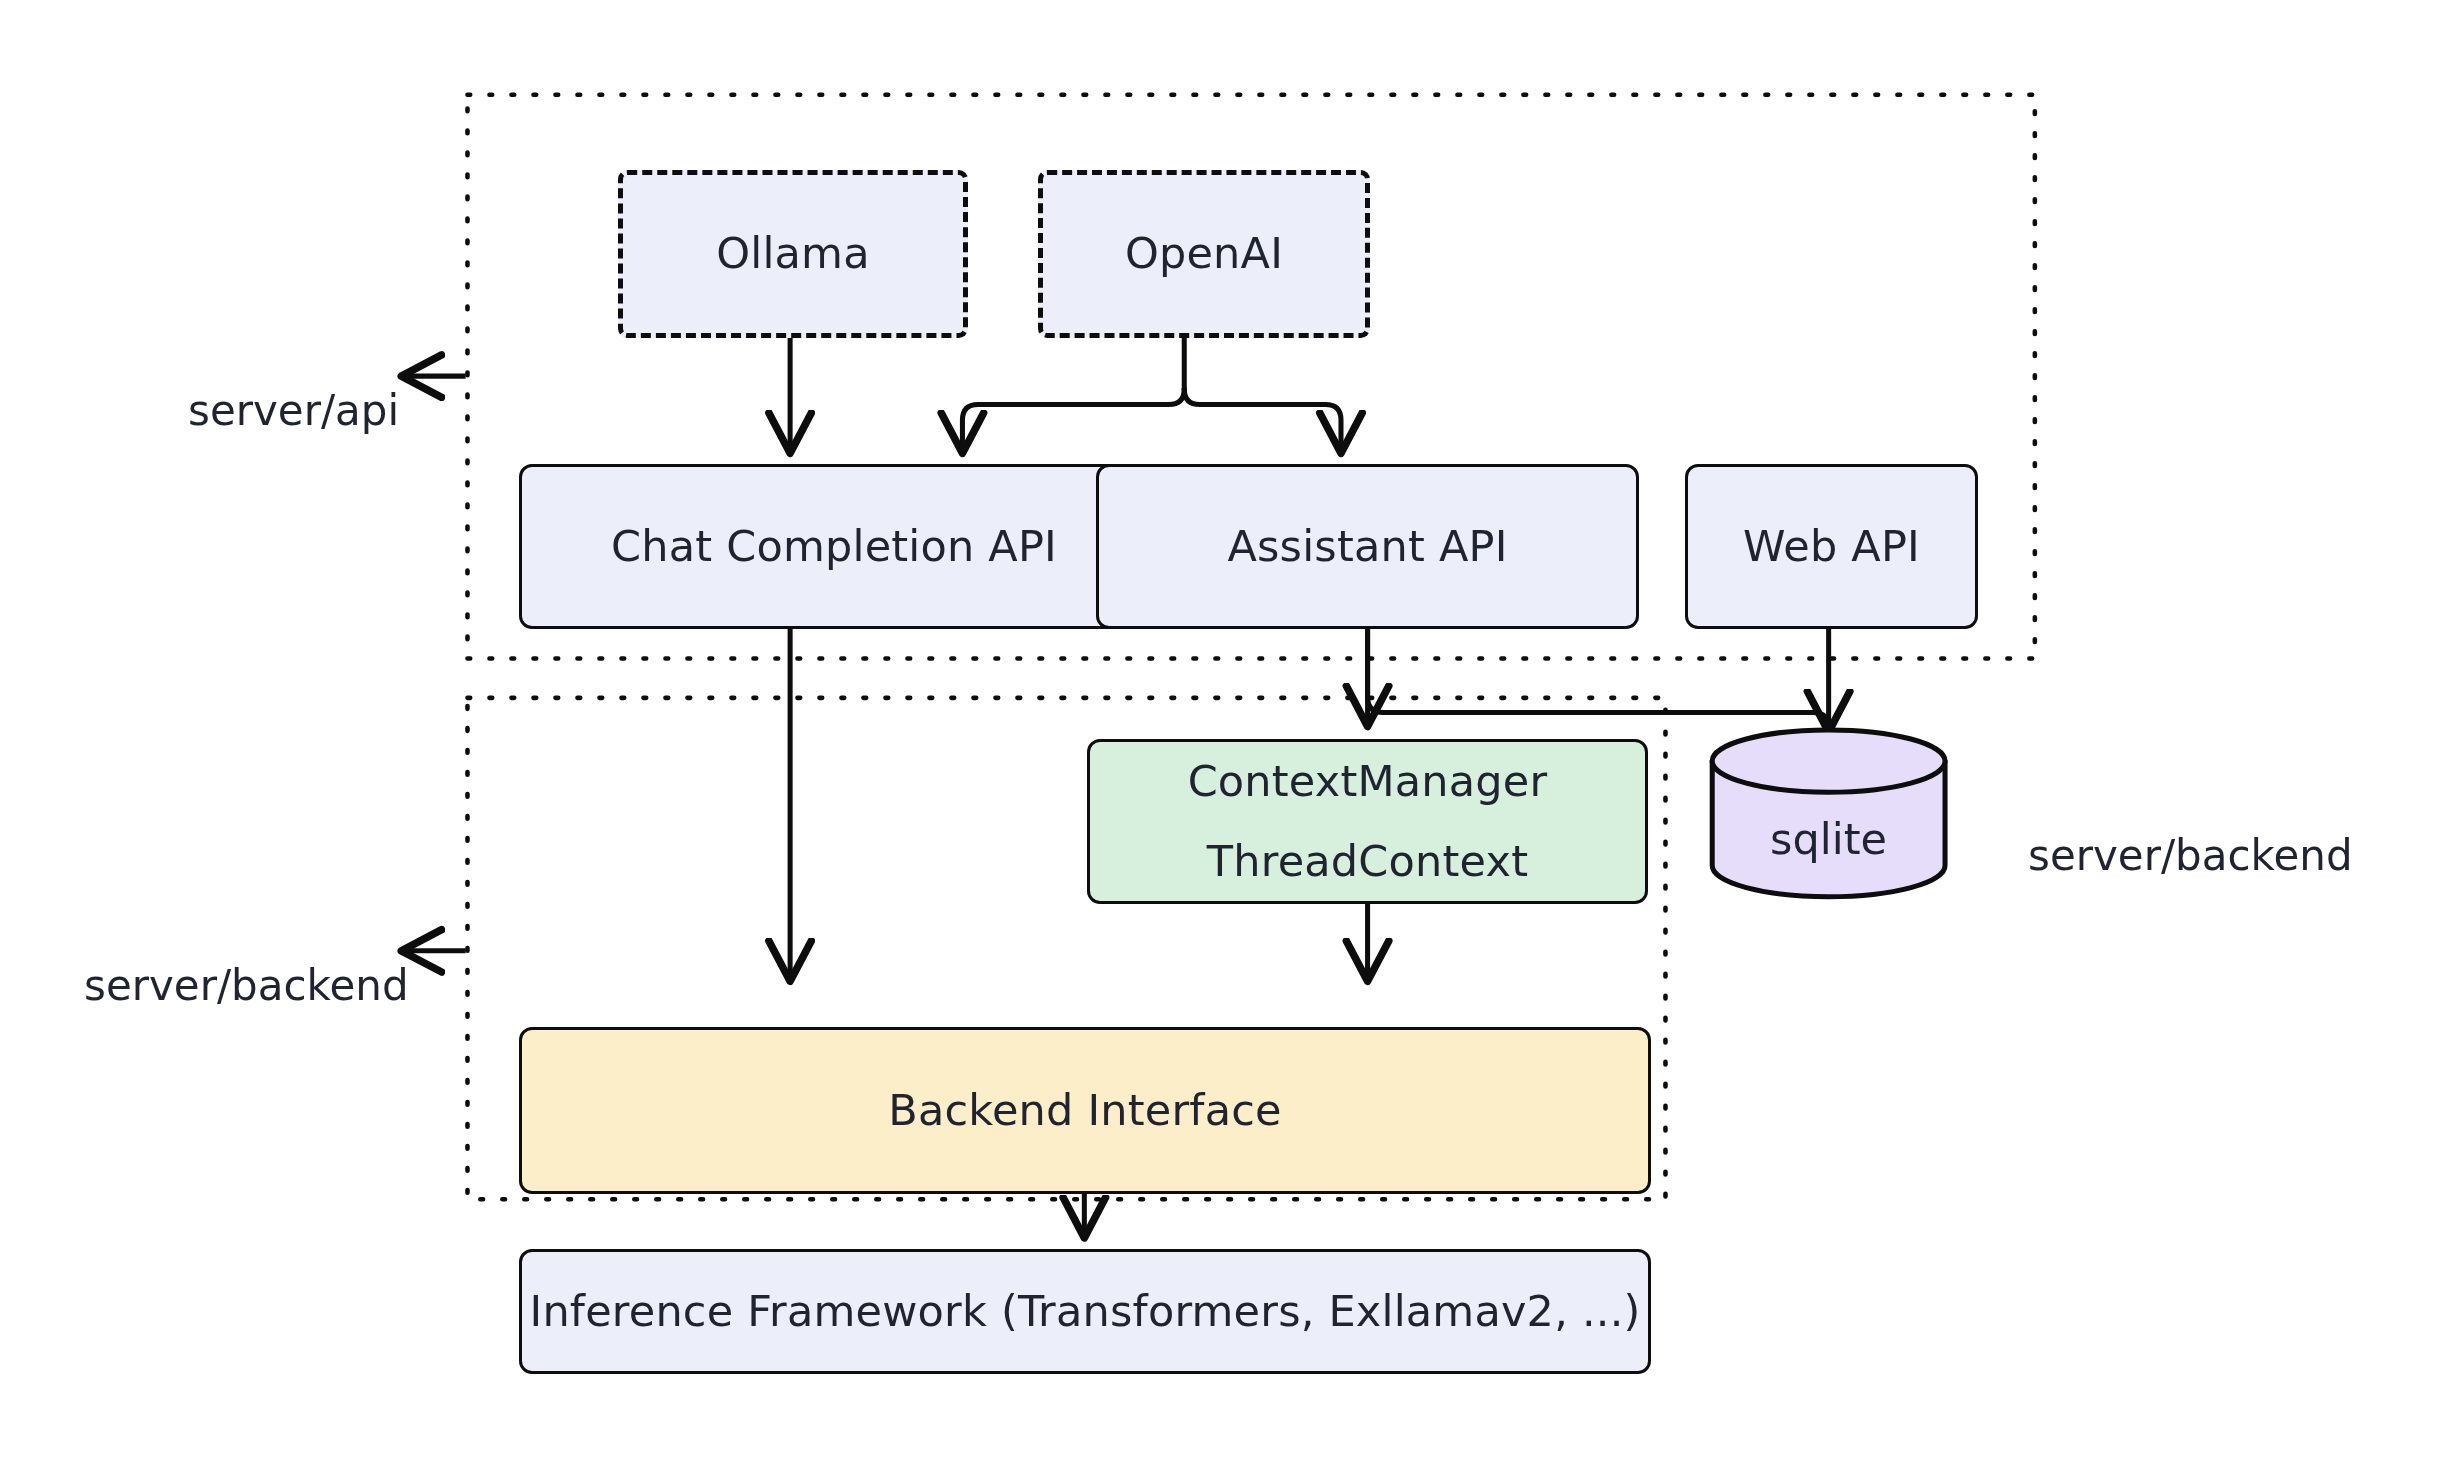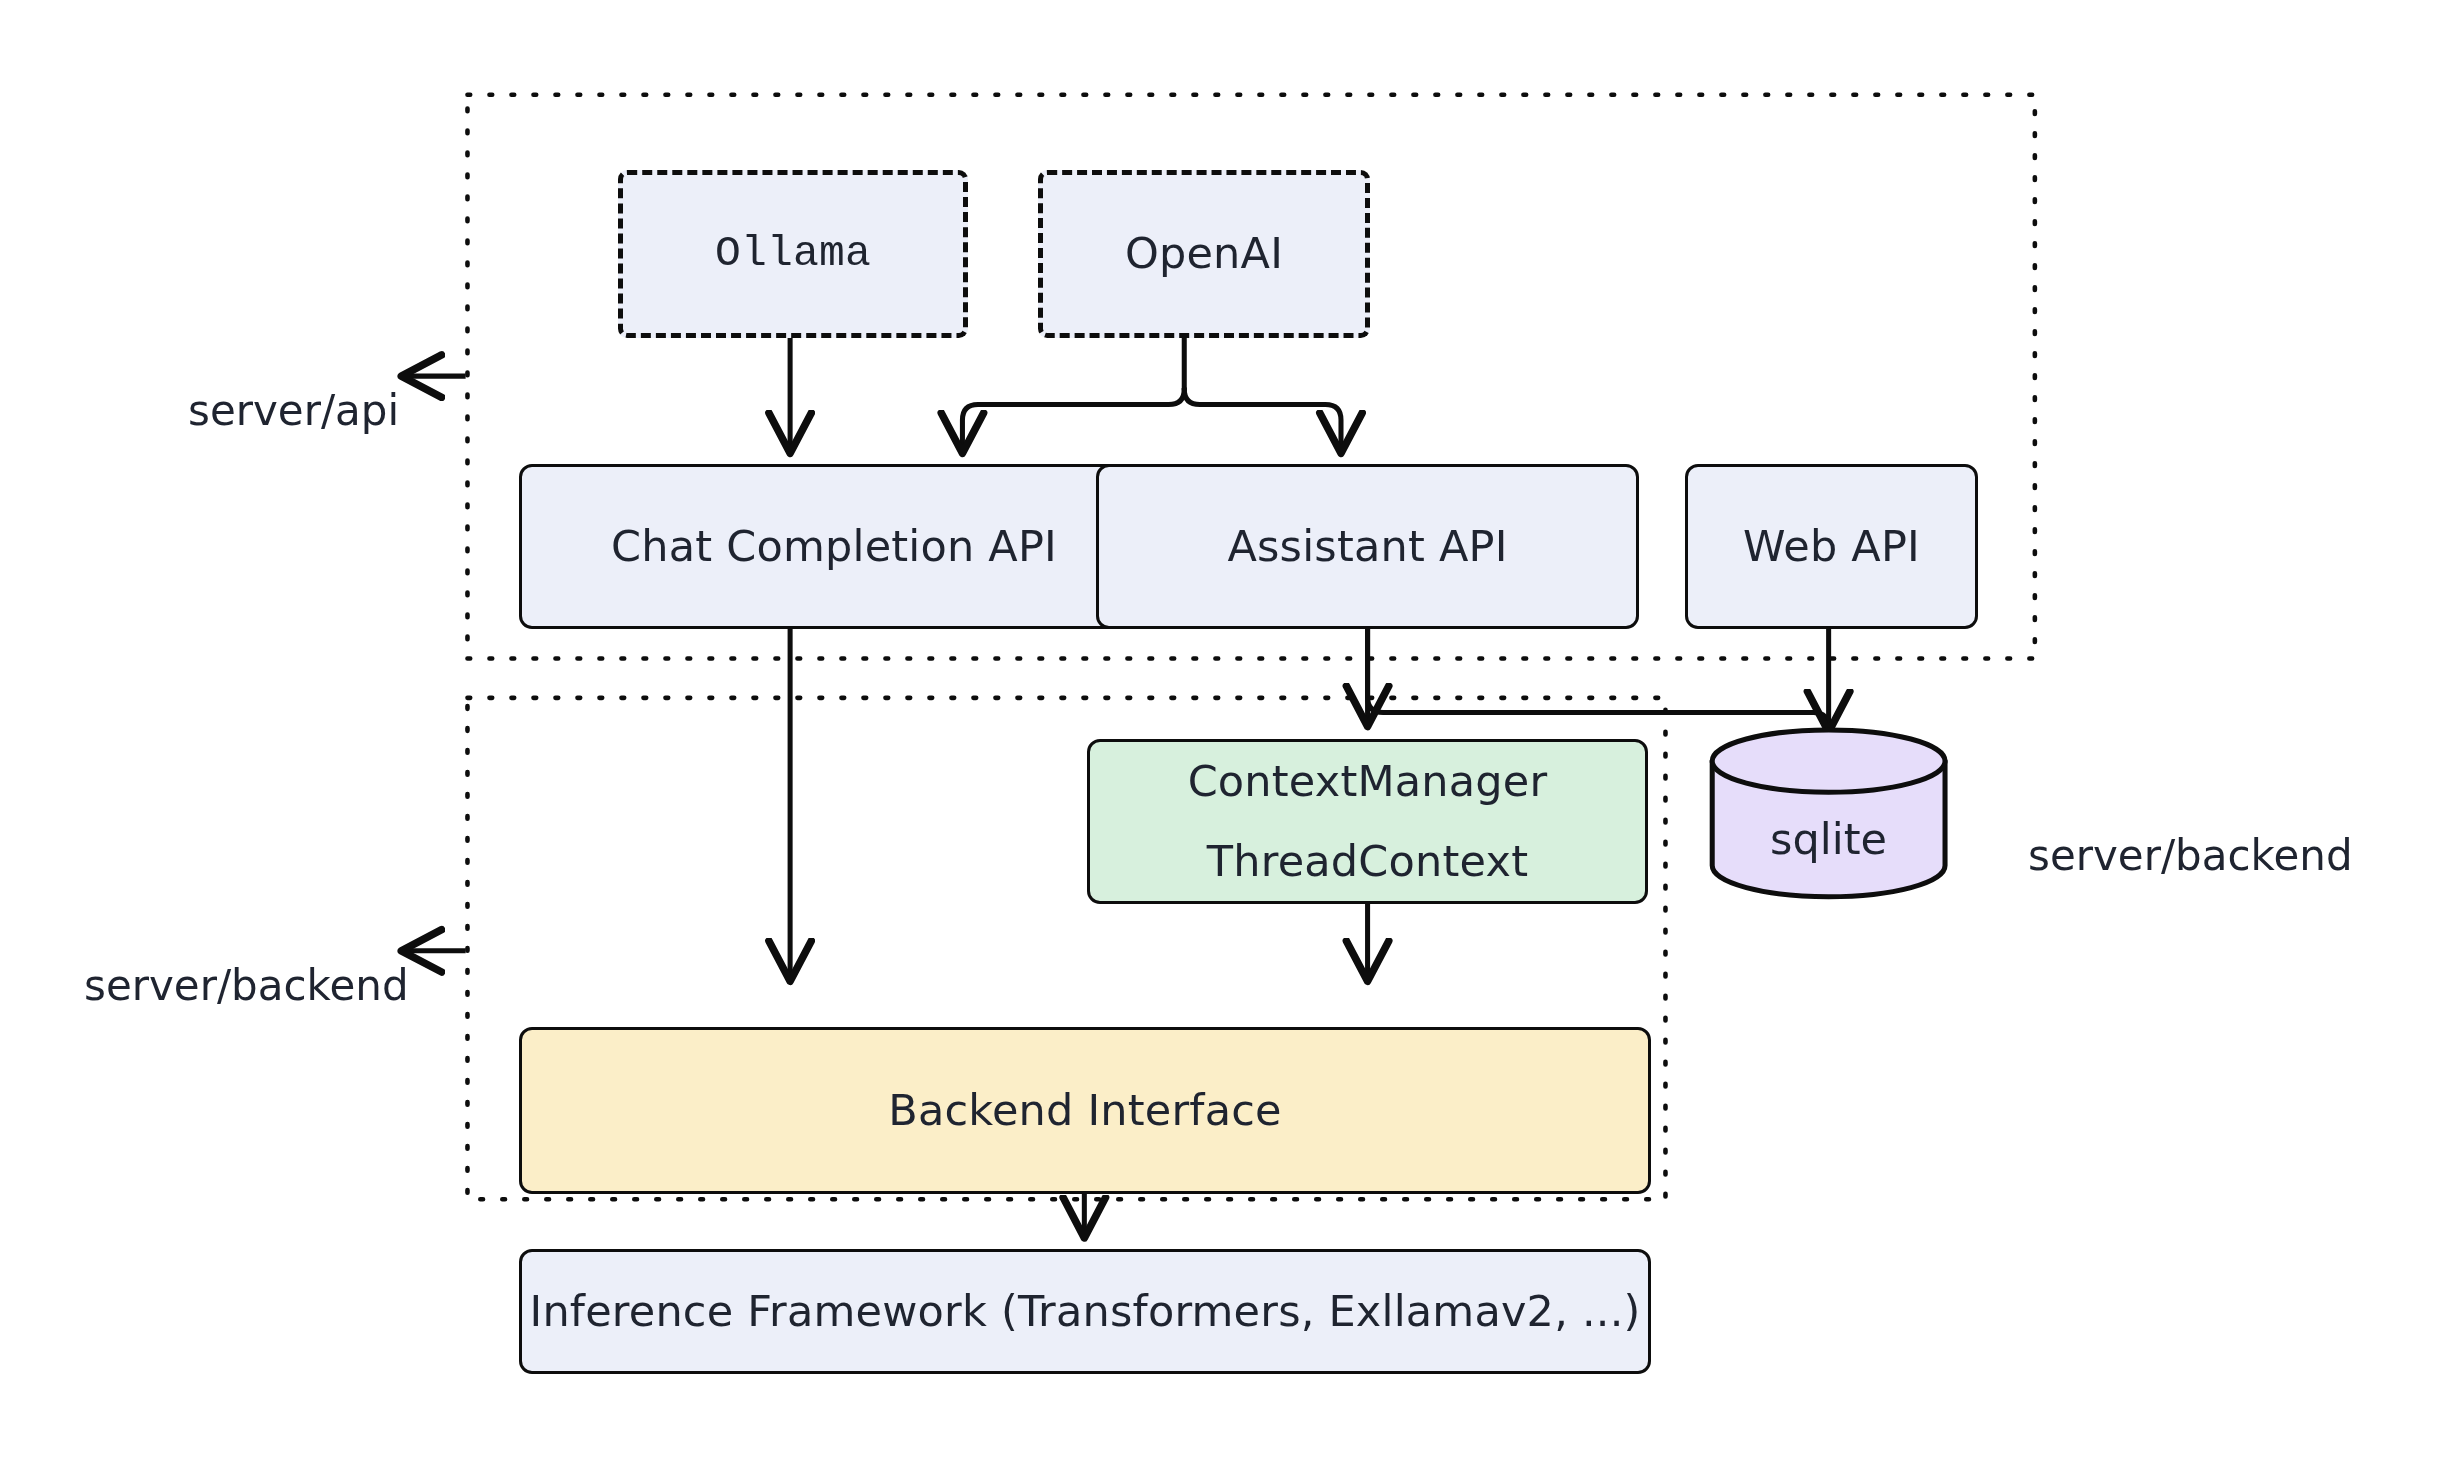--- a/index.html
+++ b/index.html
@@ -98,21 +98,21 @@
     <path d="M 1492 986 L 1492 1068" fill="none" stroke="#0d0d0d" stroke-width="5.5" stroke-linecap="round" marker-end="url(#arrowhead)"></path>
 
     <path d="M 1183 1262 L 1183 1348" fill="none" stroke="#0d0d0d" stroke-width="5.5" stroke-linecap="round" marker-end="url(#arrowhead)"></path>
 
     <g>
       <path d="M 1868 830 L 1868 944 A 127 34 0 0 0 2122 944 L 2122 830 Z" fill="#e6ddfa" stroke="#0d0d0d" stroke-width="5.5" stroke-linejoin="round"></path>
       <ellipse cx="1995" cy="830" rx="127" ry="34" fill="#e6ddfa" stroke="#0d0d0d" stroke-width="5.5"></ellipse>
     </g>
   </svg>
 
-  <div class="node dashed fill-blue" style="left:618px; top:170px; width:350px; height:168px;font-family:Liberation Mono, monospace;">
+  <div class="node dashed fill-blue" style="left:618px; top:170px; width:350px; height:168px;">
     <span>Ollama</span>
   </div>
 
   <div class="node dashed fill-blue" style="left:1038px; top:170px; width:332px; height:168px;">
     <span>OpenAI</span>
   </div>
 
   <div class="node fill-blue" style="left:519px; top:464px; width:630px; height:165px;">
     <span>Chat Completion API</span>
   </div>

